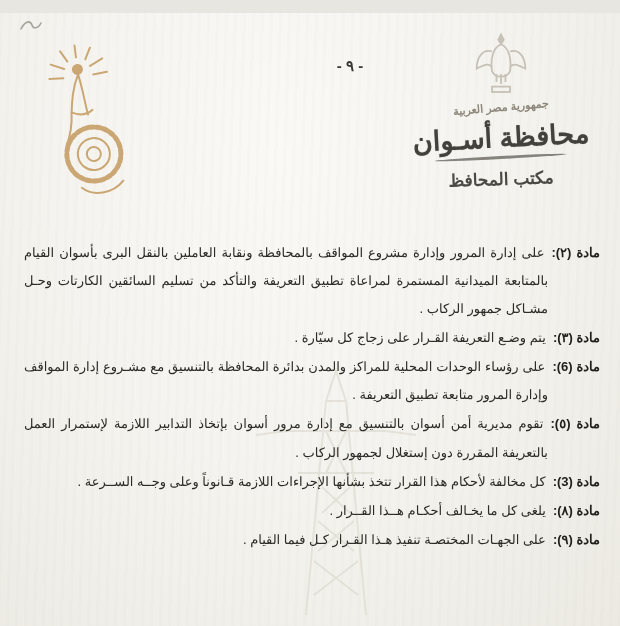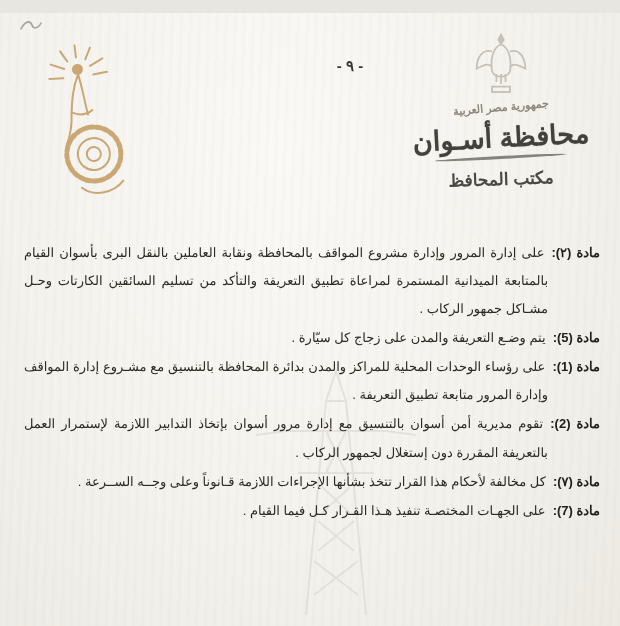--- a/index.html
+++ b/index.html
@@ -138,29 +138,32 @@
       <line x1="8" y1="70" x2="38" y2="66"></line>
       <line x1="138" y1="66" x2="168" y2="70"></line>
     </g>
   </svg>
 
   <div class="doc-body">
     <p class="article">
       <span class="article-label">مادة (٢):</span><span class="article-text">على إدارة المرور وإدارة مشروع المواقف بالمحافظة ونقابة العاملين بالنقل البرى بأسوان القيام بالمتابعة الميدانية المستمرة لمراعاة تطبيق التعريفة والتأكد من تسليم السائقين الكارتات وحـل مشـاكل جمهور الركاب .</span>
     </p>
     <p class="article">
-      <span class="article-label">مادة (5):</span><span class="article-text">يتم وضـع التعريفة والمدن على زجاج كل سيّارة .</span>
+      <span class="article-label">مادة (٣):</span><span class="article-text">يتم وضـع التعريفة القـرار على زجاج كل سيّارة .</span>
     </p>
     <p class="article">
-      <span class="article-label">مادة (1):</span><span class="article-text">على رؤساء الوحدات المحلية للمراكز والمدن بدائرة المحافظة بالتنسيق مع مشـروع إدارة المواقف وإدارة المرور متابعة تطبيق التعريفة .</span>
+      <span class="article-label">مادة (6):</span><span class="article-text">على رؤساء الوحدات المحلية للمراكز والمدن بدائرة المحافظة بالتنسيق مع مشـروع إدارة المواقف وإدارة المرور متابعة تطبيق التعريفة .</span>
     </p>
     <p class="article">
-      <span class="article-label">مادة (2):</span><span class="article-text">تقوم مديرية أمن أسوان بالتنسيق مع إدارة مرور أسوان بإتخاذ التدابير اللازمة لإستمرار العمل بالتعريفة المقررة دون إستغلال لجمهور الركاب .</span>
+      <span class="article-label">مادة (٥):</span><span class="article-text">تقوم مديرية أمن أسوان بالتنسيق مع إدارة مرور أسوان بإتخاذ التدابير اللازمة لإستمرار العمل بالتعريفة المقررة دون إستغلال لجمهور الركاب .</span>
     </p>
     <p class="article">
-      <span class="article-label">مادة (٧):</span><span class="article-text">كل مخالفة لأحكام هذا القرار تتخذ بشأنها الإجراءات اللازمة قـانوناً وعلى وجــه الســرعة .</span>
+      <span class="article-label">مادة (3):</span><span class="article-text">كل مخالفة لأحكام هذا القرار تتخذ بشأنها الإجراءات اللازمة قـانوناً وعلى وجــه الســرعة .</span>
     </p>
     <p class="article">
-      <span class="article-label">مادة (7):</span><span class="article-text">على الجهـات المختصـة تنفيذ هـذا القـرار كـل فيما القيام .</span>
+      <span class="article-label">مادة (٨):</span><span class="article-text">يلغى كل ما يخـالف أحكـام هــذا القــرار .</span>
+    </p>
+    <p class="article">
+      <span class="article-label">مادة (٩):</span><span class="article-text">على الجهـات المختصـة تنفيذ هـذا القـرار كـل فيما القيام .</span>
     </p>
   </div>
 
 </div>
 
 </body></html>

